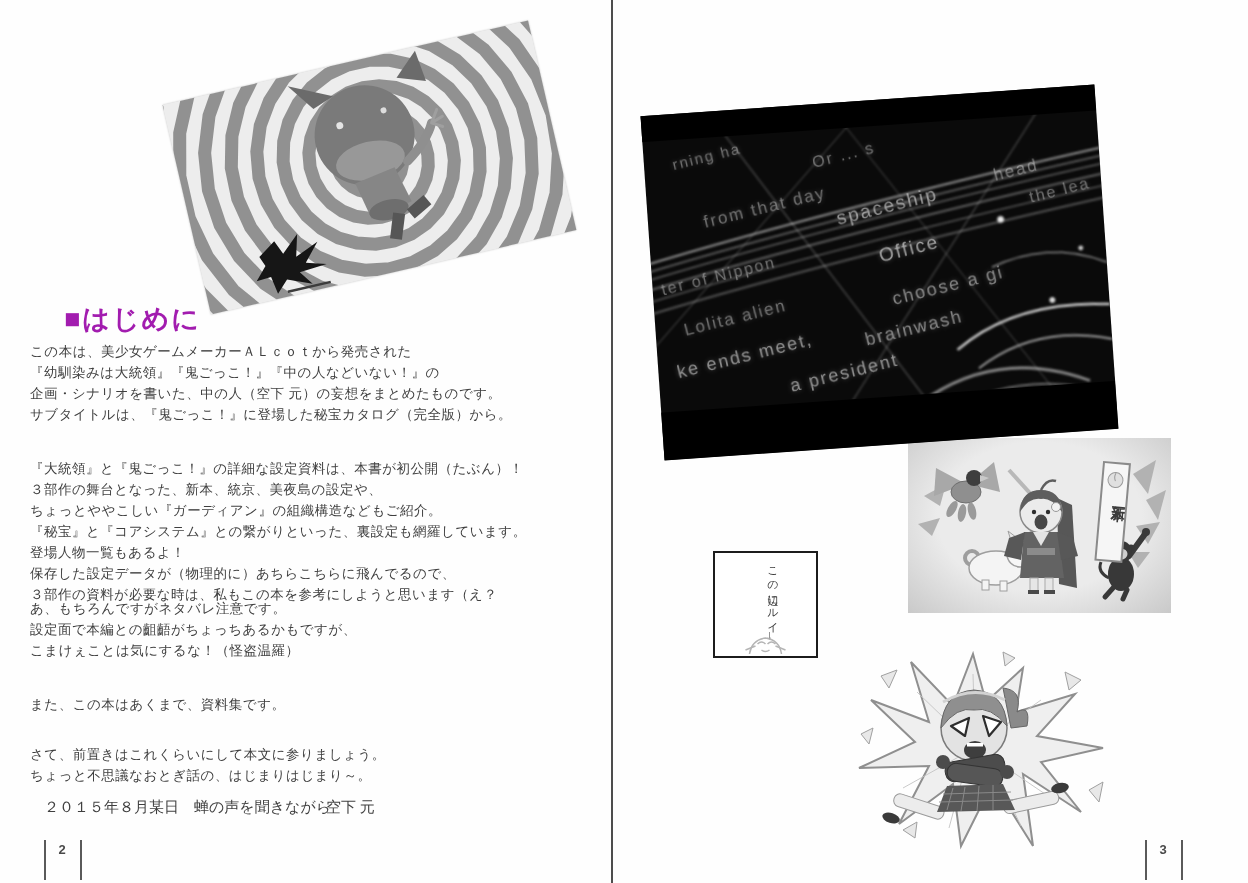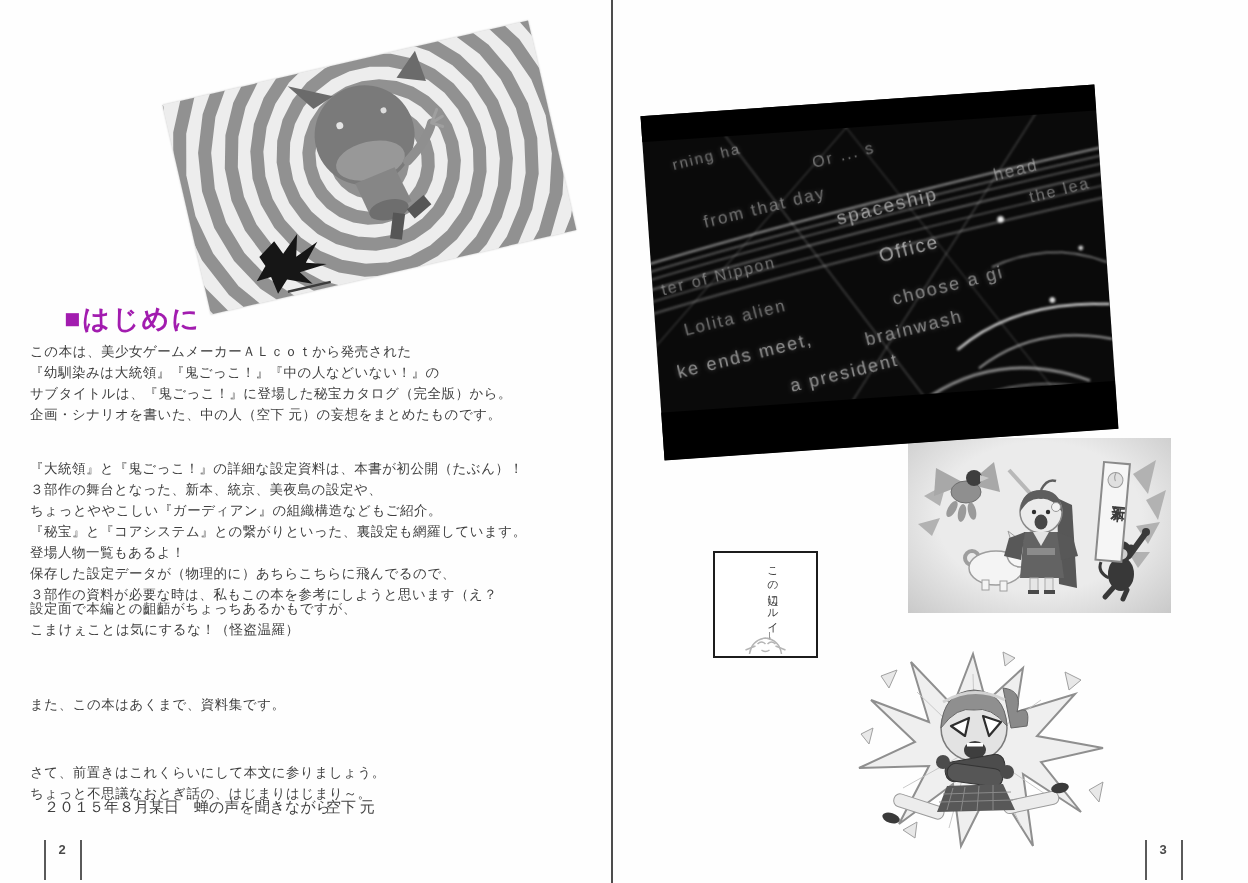--- a/index.html
+++ b/index.html
@@ -4,21 +4,21 @@
 <style>
   html,body{margin:0;padding:0;background:#ffffff;}
   .canvas{position:relative;width:1248px;height:883px;background:#fefefe;overflow:hidden;
           font-family:"Liberation Serif","DejaVu Serif",serif;color:#3f3f3f;}
   .page{position:absolute;inset:0;}
   .gutter{position:absolute;left:611px;top:0;width:2px;height:883px;background:#4d4d4d;}
 
   
   .heading{position:absolute;left:24px;top:283px;font-size:27px;font-weight:bold;color:#a21caf;letter-spacing:2px;margin-left:40px;}
   .para{position:absolute;left:30px;font-size:13.5px;line-height:21px;color:#3f3f3f;letter-spacing:.5px;}
-  .p1{top:341px;} .p2{top:446px;margin-top:12px;} .p3{top:598px;} .p4{top:694px;} .p5{top:744px;margin-top:18px;}
+  .p1{top:341px;} .p2{top:446px;margin-top:12px;} .p3{top:598px;} .p4{top:694px;} .p5{top:744px;}
   .ln{white-space:pre;}
   .signoff{position:absolute;left:44px;top:798px;width:420px;font-size:15px;}
   .signoff .author{position:absolute;left:282px;top:0;text-align:right;}
 
   
   .fbar{position:absolute;top:840px;width:2px;height:40px;background:#5a5a5a;}
   .fnum{position:absolute;top:842px;width:34px;text-align:center;font-size:13px;font-weight:bold;color:#4a4a4a;
         font-family:"Liberation Sans","DejaVu Sans",sans-serif;}
   .bL1{left:44px;} .bL2{left:80px;} .nL{left:45px;}
   .bR1{left:1145px;} .bR2{left:1181px;} .nR{left:1146px;}
@@ -99,35 +99,36 @@
           <rect x="80" y="209" width="44" height="2.5" fill="#3c3c3c"></rect>
         </g>
       </svg>
     </div>
 
     <h1 class="heading">■はじめに</h1>
 
     <div class="para p1">
       <div class="ln">この本は、美少女ゲームメーカーＡＬｃｏｔから発売された</div>
       <div class="ln">『幼馴染みは大統領』『鬼ごっこ！』『中の人などいない！』の</div>
+      <div class="ln">企画・シナリオを書いた、中の人（空下 元）の妄想をまとめたものです。</div>
       <div class="ln">サブタイトルは、『鬼ごっこ！』に登場した秘宝カタログ（完全版）から。</div>
-      <div class="ln">企画・シナリオを書いた、中の人（空下 元）の妄想をまとめたものです。</div>
     </div>
 
     <div class="para p2">
       <div class="ln">『大統領』と『鬼ごっこ！』の詳細な設定資料は、本書が初公開（たぶん）！</div>
       <div class="ln">３部作の舞台となった、新本、統京、美夜島の設定や、</div>
       <div class="ln">ちょっとややこしい『ガーディアン』の組織構造などもご紹介。</div>
       <div class="ln">『秘宝』と『コアシステム』との繋がりといった、裏設定も網羅しています。</div>
       <div class="ln">登場人物一覧もあるよ！</div>
       <div class="ln">保存した設定データが（物理的に）あちらこちらに飛んでるので、</div>
       <div class="ln">３部作の資料が必要な時は、私もこの本を参考にしようと思います（え？</div>
     </div>
 
     <div class="para p3">
+      <div class="ln">あ、もちろんですがネタバレ注意です。</div>
       <div class="ln">設定面で本編との齟齬がちょっちあるかもですが、</div>
       <div class="ln">こまけぇことは気にするな！（怪盗温羅）</div>
     </div>
 
     <div class="para p4">
       <div class="ln">また、この本はあくまで、資料集です。</div>
     </div>
 
     <div class="para p5">
       <div class="ln">さて、前置きはこれくらいにして本文に参りましょう。</div>

